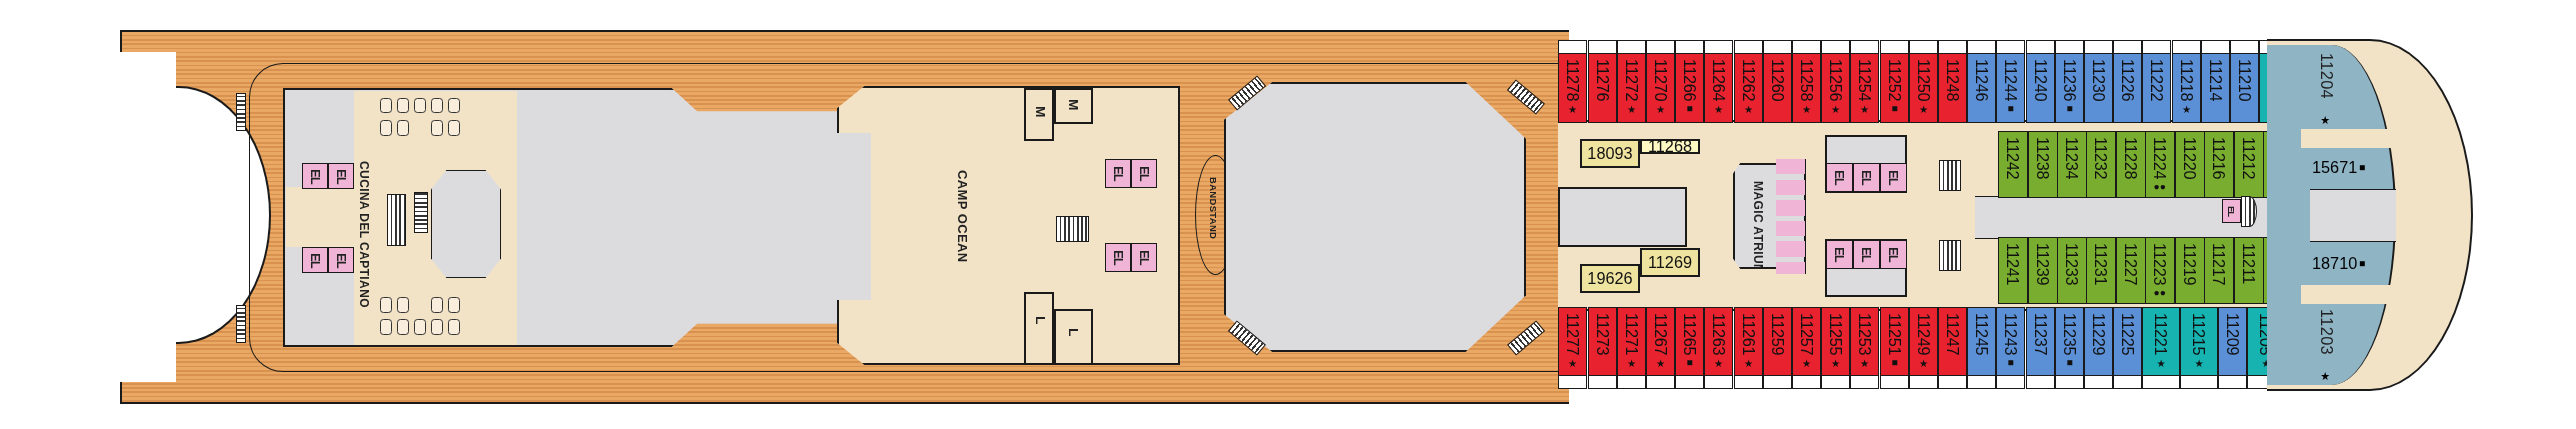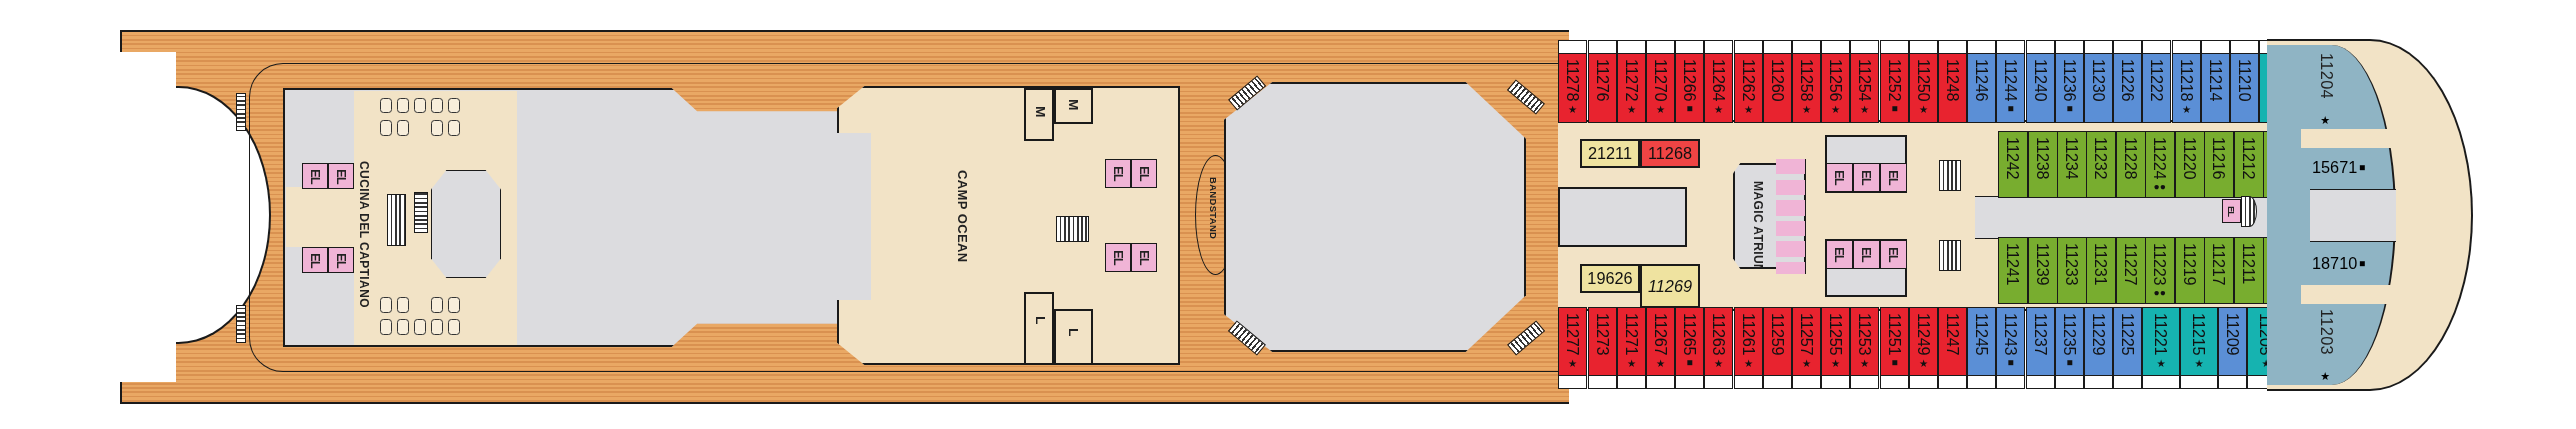--- a/index.html
+++ b/index.html
@@ -450,24 +450,24 @@
     <div class="cabin" style="left: 2234px; top: 237px; width: 29.5px; height: 67px; background: rgb(120, 173, 47);">
       <span class="num">11211</span>
       <span style="font-size: 10.3px; margin-top: 1.7px; color: rgb(17, 17, 17);"></span>
     </div>
     <div class="cabin" style="left: 2263px; top: 237px; width: 29.5px; height: 67px; background: rgb(120, 173, 47);">
       <span class="num">11207</span>
       <span style="font-size: 10.3px; margin-top: 1.7px; color: rgb(17, 17, 17);"></span>
     </div>
   </div>
 
-<div class="hcabin" style="left:1580px; top:139px; width:60px; height:29px; background:#efe3a0;">21211</div>
-<div class="hcabin" style="left:1640px; top:139px; width:60px; height:29px; background:#ef4444;">11268</div>
+<div class="hcabin" style="left:1580px; top:139px; width:60px; height:29px; background:#efe3a0;">18093</div>
+<div class="hcabin" style="left:1640px; top:139px; width:60px; height:15px; background:#fef9c3;">11268</div>
 <div class="hcabin" style="left:1580px; top:264px; width:60px; height:29px; background:#efe3a0;">19626</div>
-<div class="hcabin" style="left:1640px; top:264px; width:60px; height:44px; background:#efe3a0;font-style:italic;">11269</div>
+<div class="hcabin" style="left:1640px; top:248px; width:60px; height:29px; background:#efe3a0;">11269</div>
 
 <div class="abs gray" style="left:1733px; top:163px; width:73px; height:106px; border:2.6px solid #1a1a1a; clip-path:polygon(10% 0,100% 0,100% 100%,10% 100%,0 90%,0 10%);">
   <span class="abs vlabel" style="left:15.5px; top:15.5px; font-size:12px;">MAGIC ATRIUM</span>
 </div>
 <div class="abs" style="left:1776px; top:159px; width:30px; height:115px; background:repeating-linear-gradient(180deg,#f0b4d6 0,#f0b4d6 15.5px,transparent 15.5px,transparent 20.6px); border-right:1.7px solid #1a1a1a;"></div>
 
 <div class="abs gray stroke" style="left:1825px; top:135px; width:82px; height:58px;"></div>
 <div class="abs pink el" style="left:1826px; top:163px; width:27px; height:29px;">
     <span>EL</span>
   </div>

